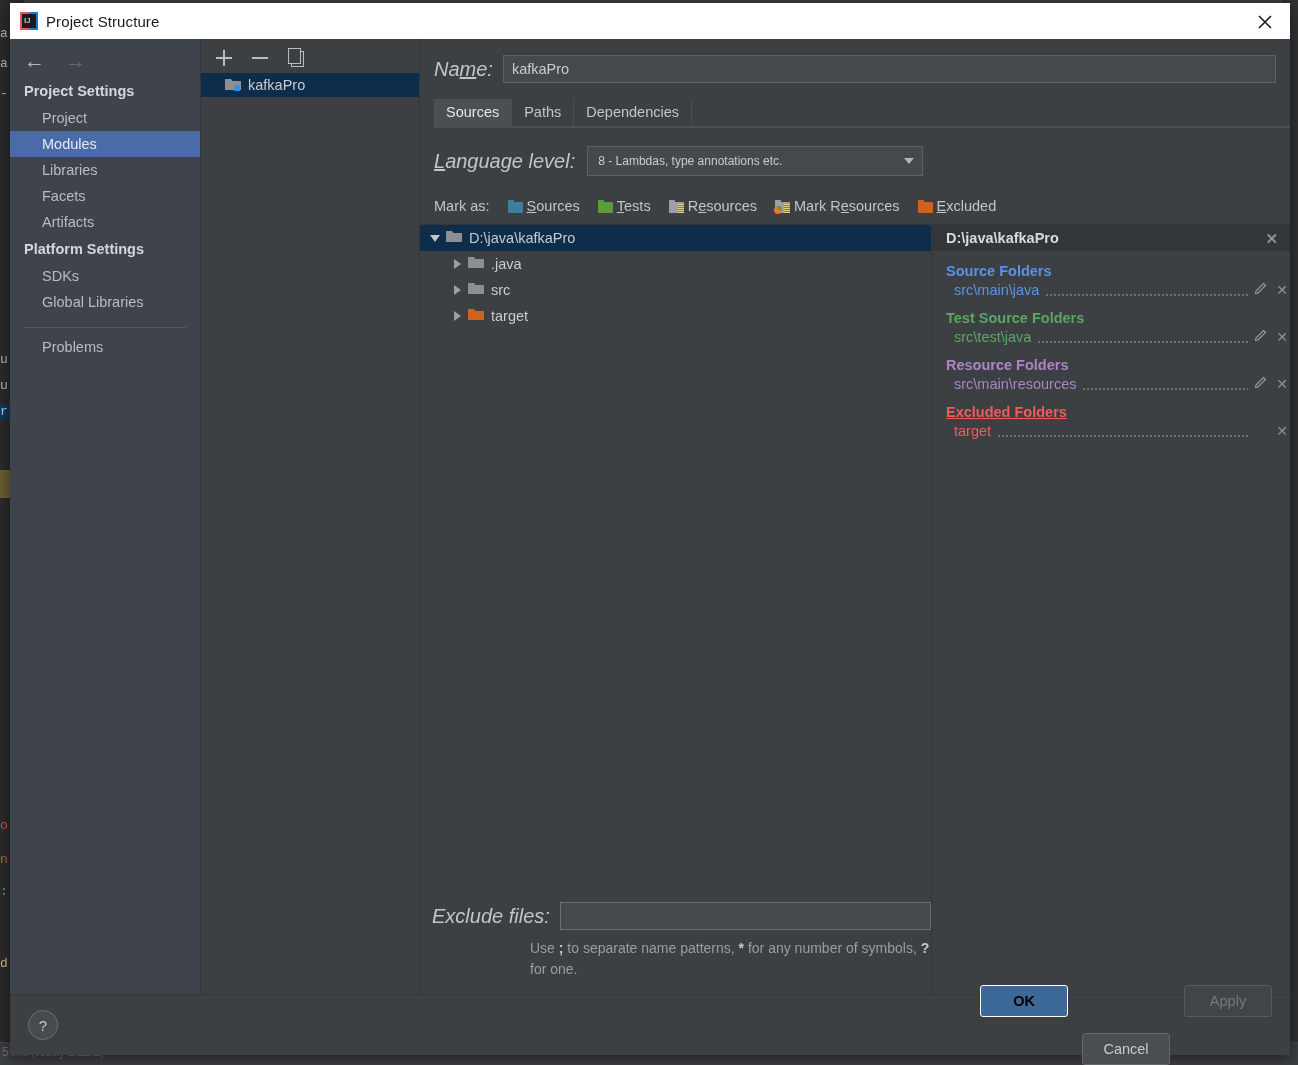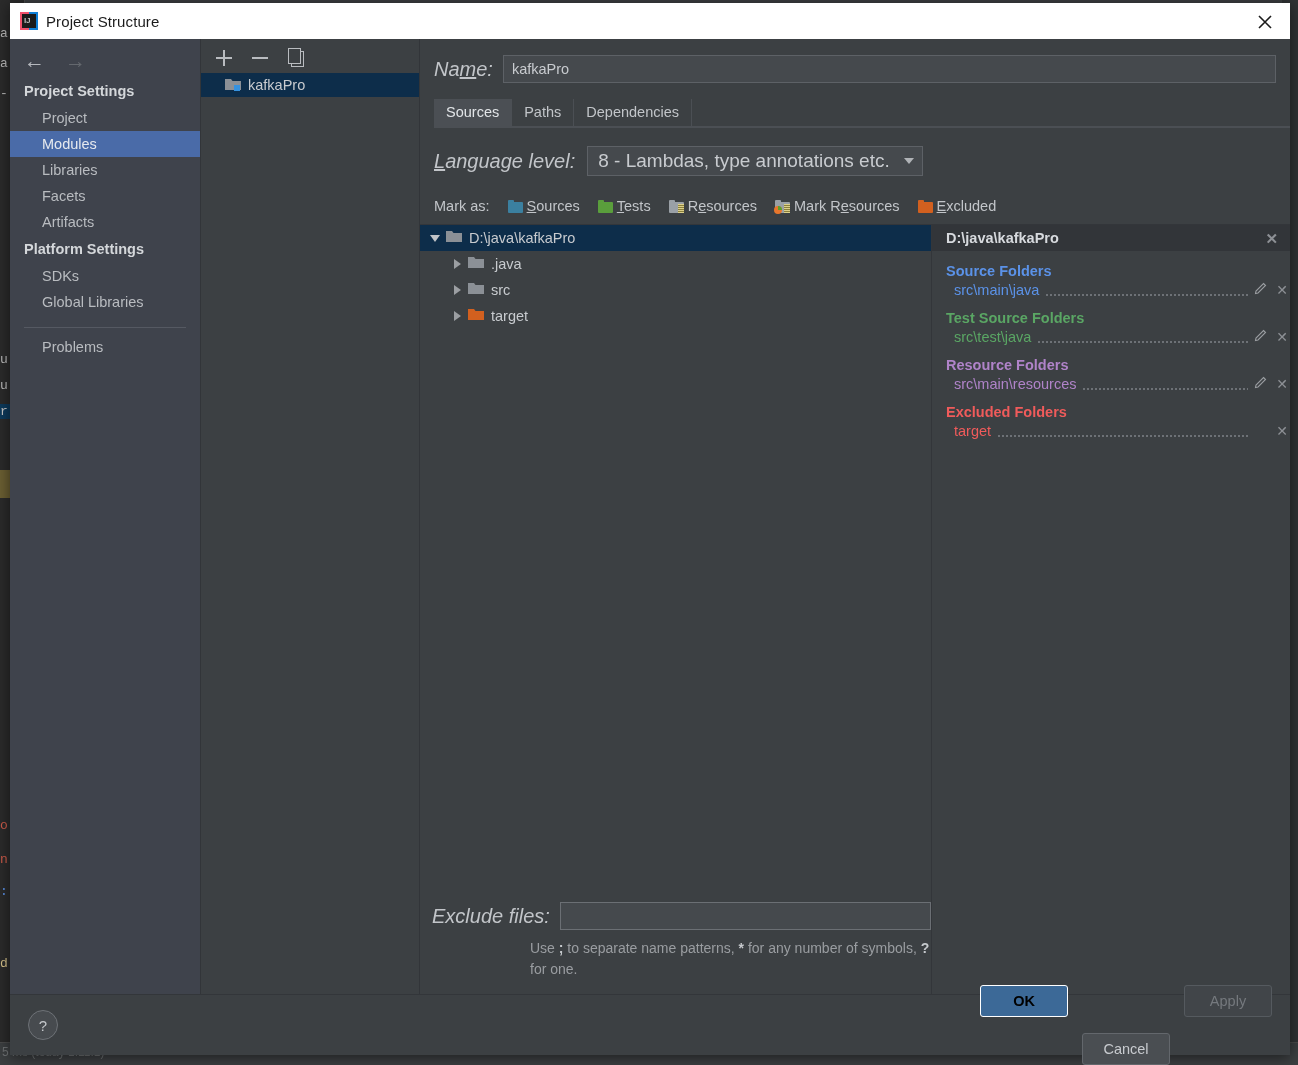--- a/index.html
+++ b/index.html
@@ -204,21 +204,21 @@
   #lang-select {
     width: 336px; height: 30px;
     background: #45494d;
     border: 1px solid #5d6166;
     display: flex; align-items: center;
     justify-content: space-between;
     padding: 0 8px 0 10px;
     box-sizing: border-box;
     cursor: pointer;
   }
-  #lang-value { font-size: 19px; color: #c8cbcf; }
+  #lang-value { font-size: 12px; color: #c8cbcf; }
   .caret {
     width: 0; height: 0;
     border-left: 5px solid transparent;
     border-right: 5px solid transparent;
     border-top: 6px solid #b0b3b7;
   }
 
   
   #markas-row {
     display: flex; align-items: center;
@@ -633,21 +633,21 @@
               <span class="pencil">
                 <svg width="13" height="13" viewBox="0 0 13 13" aria-hidden="true">
                     <path d="M9.5 1.5 L11.5 3.5 L4 11 L1.5 11.5 L2 9 Z" fill="none" stroke="#9a9da1" stroke-width="1.1"></path>
                   </svg>
               </span>
               <span class="rm">✕</span>
             </div>
           </div>
 
           <div class="cat">
-            <div class="cat-title" style="color:#f05b5b;">Excluded Folders</div>
+            <div class="cat-title" style="color:#f05b5b;text-decoration:underline;">Excluded Folders</div>
             <div class="cat-row">
               <span class="cat-path" style="color:#f05b5b;">target</span>
               <span class="dots"></span>
               <span class="pencil"></span>
               <span class="rm">✕</span>
             </div>
           </div>
         </div>
 
       </div>

